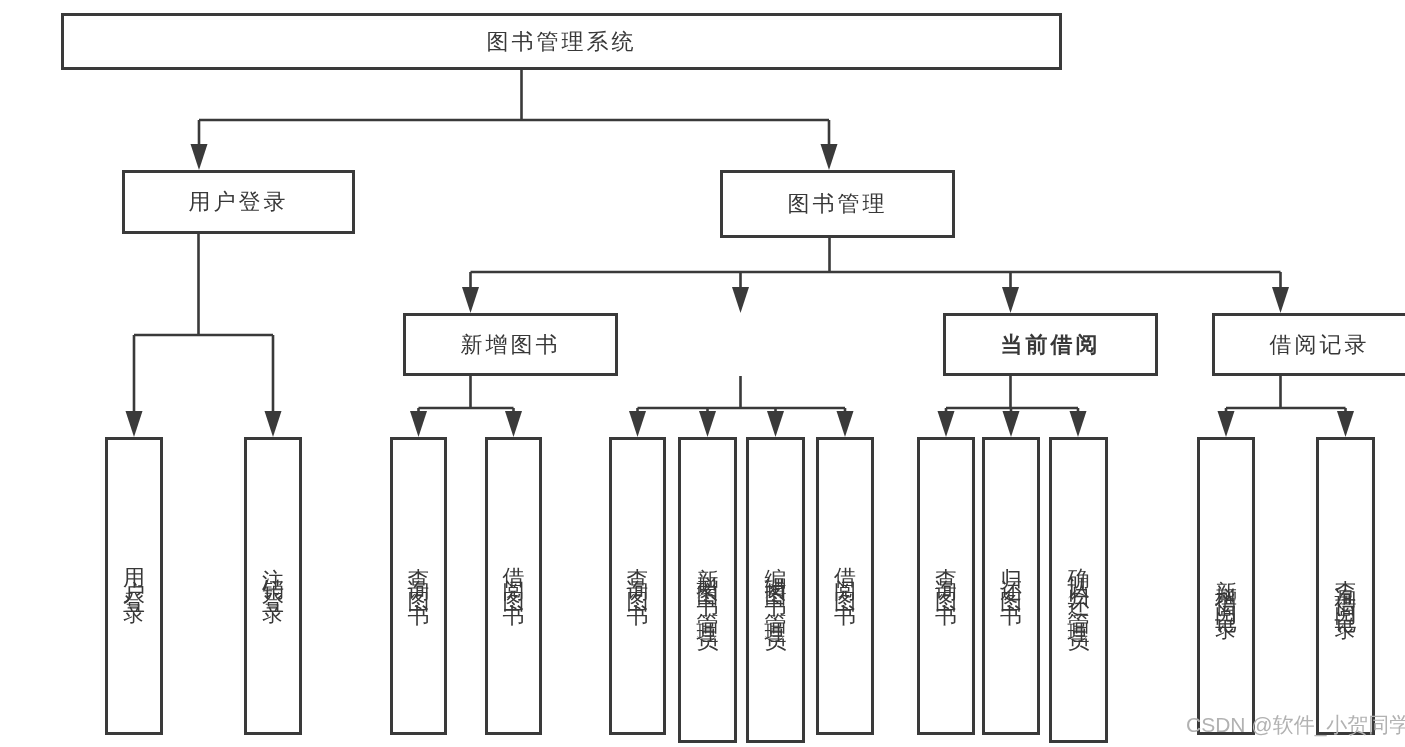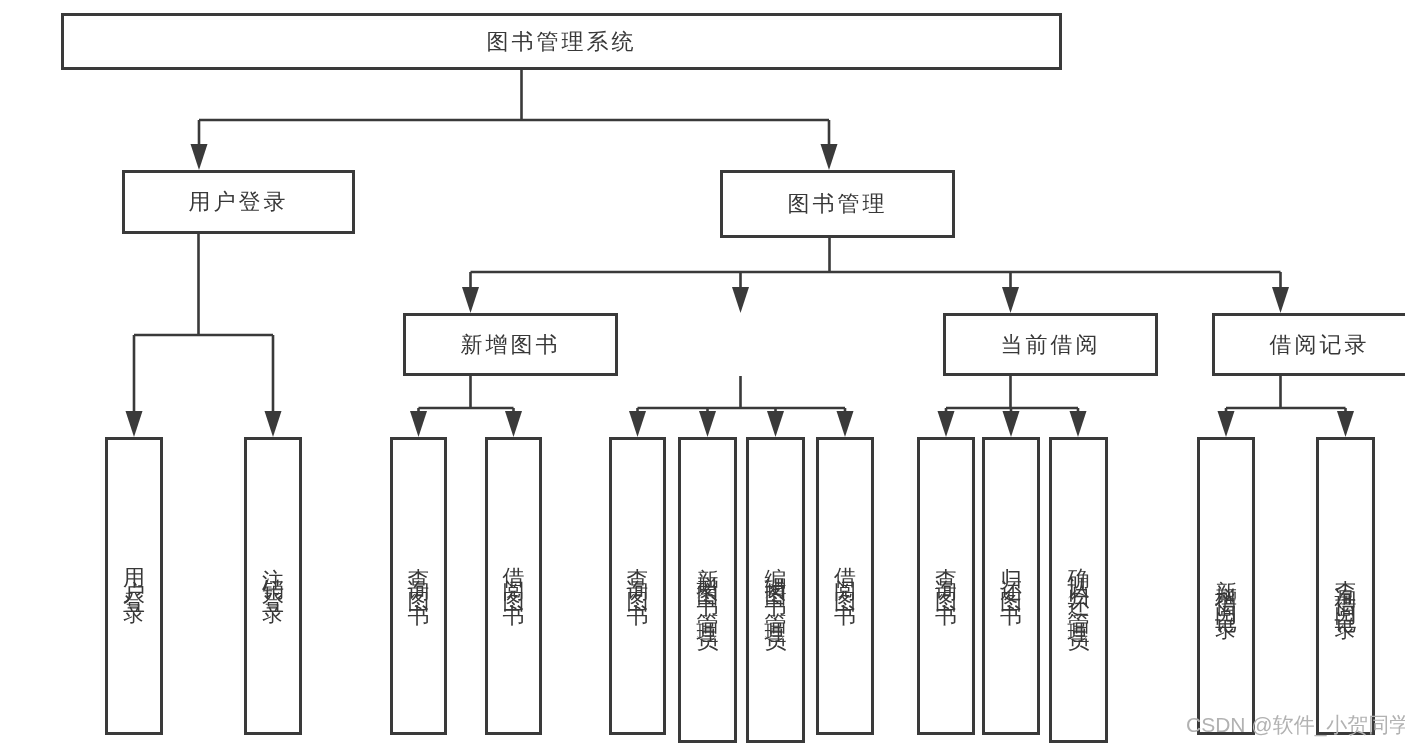--- a/index.html
+++ b/index.html
@@ -101,21 +101,21 @@
       <polygon points="1337,411 1354,411 1345.5,437"></polygon>
     </g>
   </svg>
 
   <div class="node hbox" style="left:21px;top:13px;width:1001px;height:57px;">图书管理系统</div>
 
   <div class="node hbox" style="left:82px;top:170px;width:233px;height:64px;">用户登录</div>
   <div class="node hbox" style="left:680px;top:170px;width:235px;height:68px;">图书管理</div>
 
   <div class="node hbox" style="left:363px;top:313px;width:215px;height:63px;">新增图书</div>
-  <div class="node hbox" style="left:903px;top:313px;width:215px;height:63px;">当前借阅</div>
+  <div class="node hbox" style="left:903px;top:313px;width:215px;height:63px;font-weight:bold;">当前借阅</div>
   <div class="node hbox" style="left:1172px;top:313px;width:215px;height:63px;">借阅记录</div>
 
   <div class="node vbox" style="left:105px;top:437px;width:58px;height:298px;">
     <span class="len4">用户登录</span>
   </div>
   <div class="node vbox" style="left:244px;top:437px;width:58px;height:298px;">
     <span class="len4">注销登录</span>
   </div>
 
   <div class="node vbox" style="left:390px;top:437px;width:57px;height:298px;">

